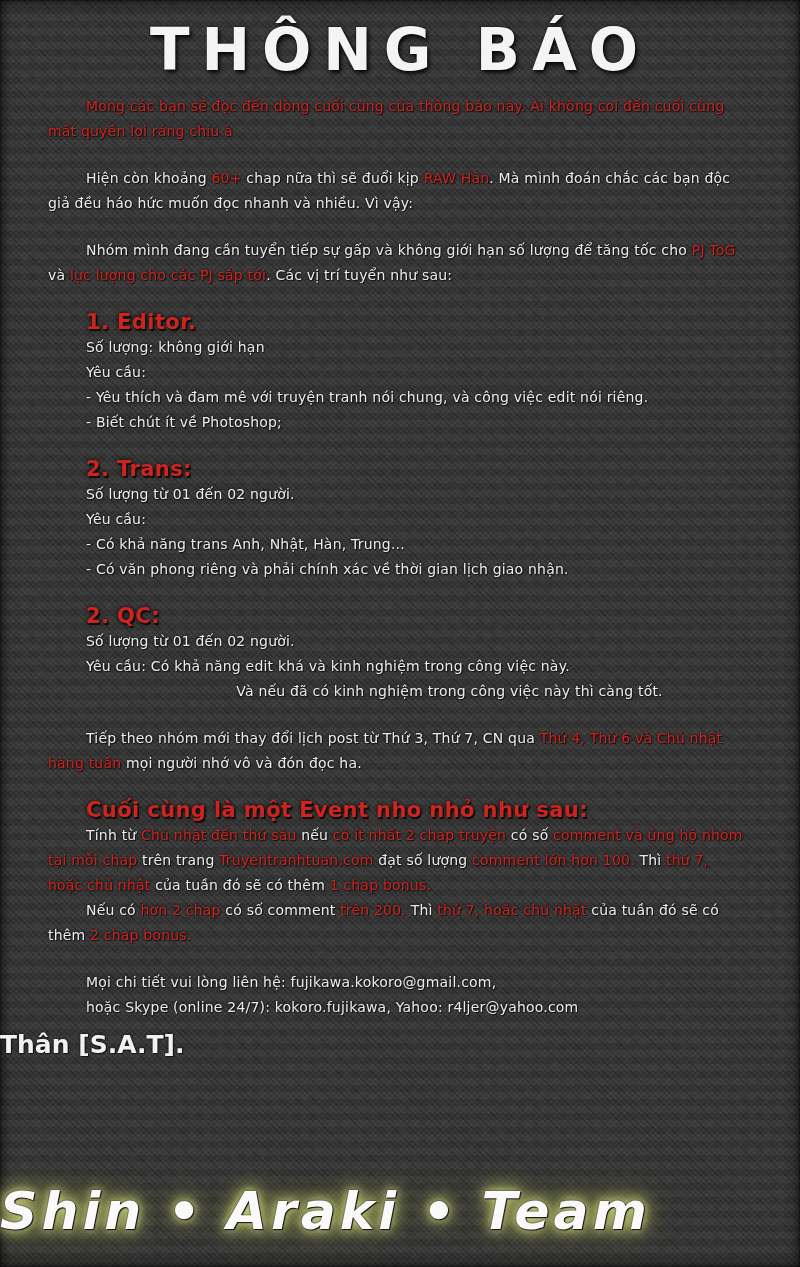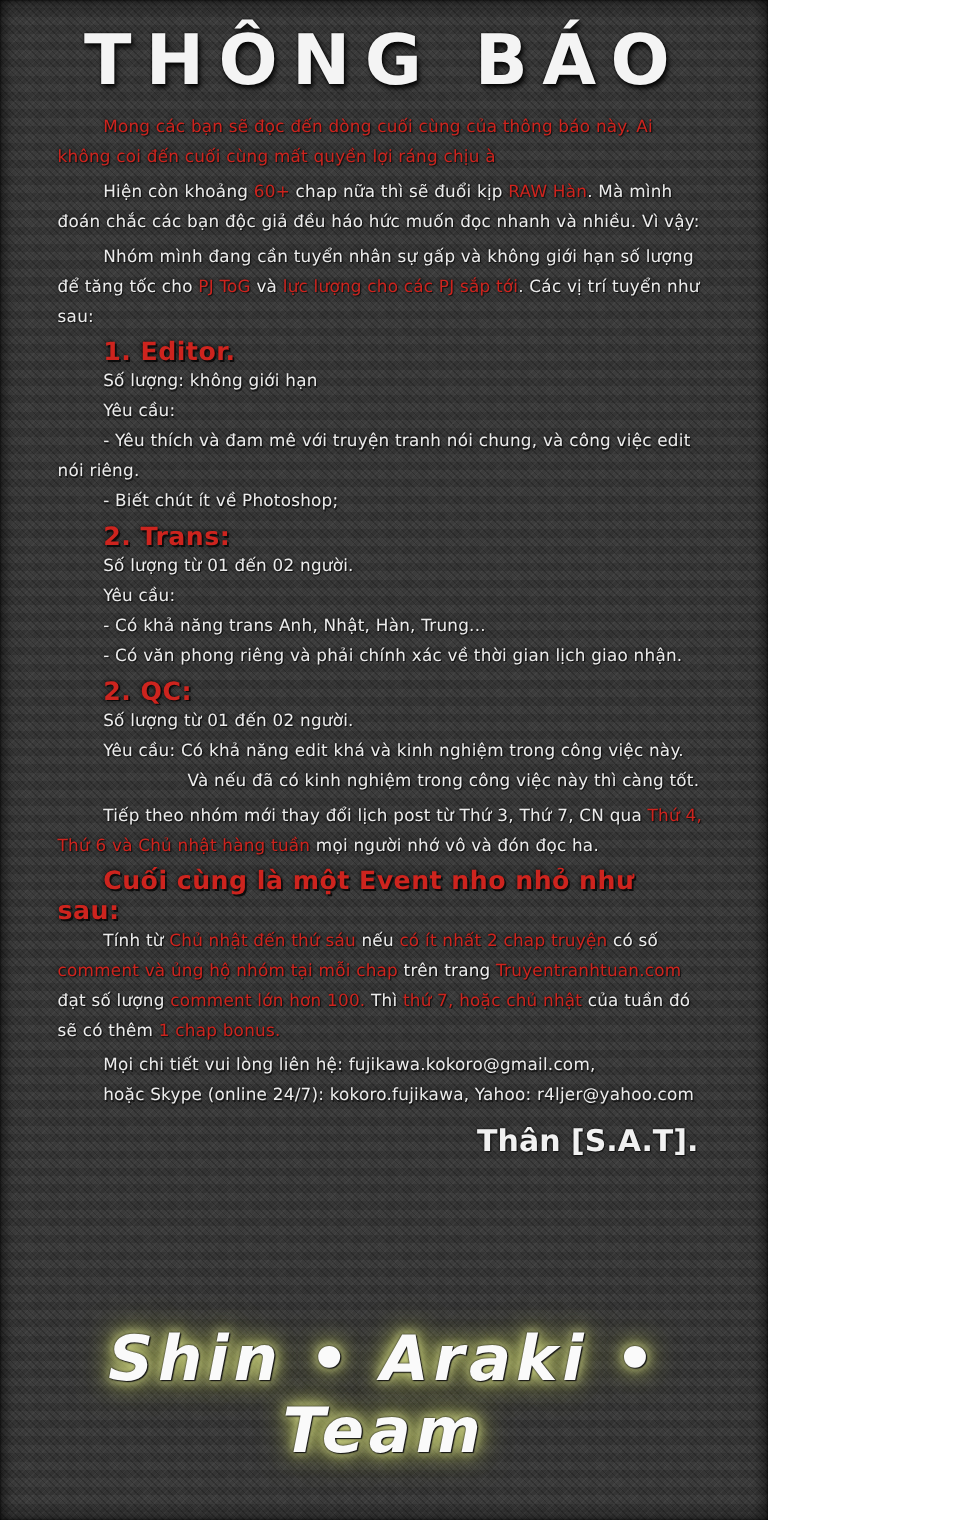--- a/index.html
+++ b/index.html
@@ -3,21 +3,21 @@
 <meta charset="utf-8">
 <style>
   * { box-sizing: border-box; }
   html, body { margin: 0; padding: 0; }
   body {
     width: 800px; height: 1267px; overflow: hidden;
     font-family: "DejaVu Sans", sans-serif;
   }
   .page {
     position: relative;
-    width: 640px; height: 1267px;
+    width: 800px; height: 1267px;
     background-color: #383838;
     background-image:
       repeating-linear-gradient(135deg, rgba(255,255,255,0.035) 0 1px, transparent 1px 4px),
       repeating-linear-gradient(45deg, rgba(0,0,0,0.20) 0 1px, transparent 1px 4px),
       repeating-linear-gradient(0deg, rgba(255,255,255,0.018) 0 7px, rgba(0,0,0,0.06) 7px 14px),
       repeating-linear-gradient(90deg, rgba(0,0,0,0.04) 0 7px, transparent 7px 14px);
     box-shadow: inset 0 0 14px rgba(0,0,0,0.9), inset 0 0 2px #000;
   }
   .title {
     margin: 0; padding-top: 14px;
@@ -28,71 +28,71 @@
     text-shadow: 2px 3px 4px rgba(0,0,0,0.85), 0 0 2px #000;
   }
   .content { padding: 8px 54px 0 48px; }
   p.para {
     margin: 0;
     font-size: 14px; line-height: 25px;
     text-indent: 38px;
     letter-spacing: 0.2px;
     text-shadow: 1px 1px 0 #161616, 0 0 3px rgba(0,0,0,0.9);
   }
-  p.para.gap { margin-top: 4px; }
+  p.para.gap { margin-top: 22px; }
   p.para.heading { font-size: 21px; font-weight: bold; letter-spacing: 0.4px; }
   p.para.deep { text-indent: 105px; text-align: center; }
   span.white { color: #ececec; }
   span.red { color: #cd241e; }
   p.heading span.red { text-shadow: 1.5px 1.5px 0 #0d0d0d, 0 0 4px rgba(0,0,0,0.95); }
   .signature {
     margin: 10px 58px 0 0;
-    text-align: right;
     font-size: 25px; font-weight: bold;
     color: #f1f1f1;
     text-shadow: 1px 1px 0 #161616, 0 0 3px rgba(0,0,0,0.9);
   }
   .logo {
-    position: absolute; left: 0; right: 0; bottom: 44px;
-    text-align: center;
+    position: absolute; left: 0; right: 0; bottom: 26px;
+    text-align: left;
     font-size: 52px; font-weight: bold; font-style: italic;
     letter-spacing: 4px;
     color: #fafafa;
     text-shadow:
       0 0 2px #000,
       1px 1px 1px #1a1a1a,
       0 0 9px #d4da8e,
       0 0 18px #bcc465,
       0 0 28px #9aa246;
   }
 </style>
 </head>
 <body>
 
 <div class="page">
   <h1 class="title">THÔNG BÁO</h1>
   <div class="content">
       <p class="para normal"><span class="red">Mong các bạn sẽ đọc đến dòng cuối cùng của thông báo này. Ai không coi đến cuối cùng mất quyền lợi ráng chịu à</span></p>
       <p class="para normal gap"><span class="white">Hiện còn khoảng </span><span class="red">60+</span><span class="white"> chap nữa thì sẽ đuổi kịp </span><span class="red">RAW Hàn</span><span class="white">. Mà mình đoán chắc các bạn độc giả đều háo hức muốn đọc nhanh và nhiều. Vì vậy:</span></p>
-      <p class="para normal gap"><span class="white">Nhóm mình đang cần tuyển nhân sự gấp và không giới hạn số lượng để tăng tốc cho </span><span class="red">PJ ToG</span><span class="white"> và </span><span class="red">lực lượng cho các PJ sắp tới</span><span class="white">. Các vị trí tuyển như sau:</span></p>
+      <p class="para normal gap"><span class="white">Nhóm mình đang cần tuyển tiếp sự gấp và không giới hạn số lượng để tăng tốc cho </span><span class="red">PJ ToG</span><span class="white"> và </span><span class="red">lực lượng cho các PJ sắp tới</span><span class="white">. Các vị trí tuyển như sau:</span></p>
       <p class="para heading gap"><span class="red">1. Editor.</span></p>
       <p class="para normal"><span class="white">Số lượng: không giới hạn</span></p>
       <p class="para normal"><span class="white">Yêu cầu:</span></p>
       <p class="para normal"><span class="white">- Yêu thích và đam mê với truyện tranh nói chung, và công việc edit nói riêng.</span></p>
       <p class="para normal"><span class="white">- Biết chút ít về Photoshop;</span></p>
       <p class="para heading gap"><span class="red">2. Trans:</span></p>
       <p class="para normal"><span class="white">Số lượng từ 01 đến 02 người.</span></p>
       <p class="para normal"><span class="white">Yêu cầu:</span></p>
       <p class="para normal"><span class="white">- Có khả năng trans Anh, Nhật, Hàn, Trung...</span></p>
       <p class="para normal"><span class="white">- Có văn phong riêng và phải chính xác về thời gian lịch giao nhận.</span></p>
       <p class="para heading gap"><span class="red">2. QC:</span></p>
       <p class="para normal"><span class="white">Số lượng từ 01 đến 02 người.</span></p>
       <p class="para normal"><span class="white">Yêu cầu: Có khả năng edit khá và kinh nghiệm trong công việc này.</span></p>
       <p class="para deep"><span class="white">Và nếu đã có kinh nghiệm trong công việc này thì càng tốt.</span></p>
       <p class="para normal gap"><span class="white">Tiếp theo nhóm mới thay đổi lịch post từ Thứ 3, Thứ 7, CN qua </span><span class="red">Thứ 4, Thứ 6 và Chủ nhật hàng tuần</span><span class="white"> mọi người nhớ vô và đón đọc ha.</span></p>
       <p class="para heading gap"><span class="red">Cuối cùng là một Event nho nhỏ như sau:</span></p>
       <p class="para normal"><span class="white">Tính từ </span><span class="red">Chủ nhật đến thứ sáu</span><span class="white"> nếu </span><span class="red">có ít nhất 2 chap truyện</span><span class="white"> có số </span><span class="red">comment và ủng hộ nhóm tại mỗi chap</span><span class="white"> trên trang </span><span class="red">Truyentranhtuan.com</span><span class="white"> đạt số lượng </span><span class="red">comment lớn hơn 100.</span><span class="white"> Thì </span><span class="red">thứ 7, hoặc chủ nhật</span><span class="white"> của tuần đó sẽ có thêm </span><span class="red">1 chap bonus.</span></p>
+      <p class="para normal"><span class="white">Nếu có </span><span class="red">hơn 2 chap</span><span class="white"> có số comment </span><span class="red">trên 200.</span><span class="white"> Thì </span><span class="red">thứ 7, hoặc chủ nhật</span><span class="white"> của tuần đó sẽ có thêm </span><span class="red">2 chap bonus.</span></p>
       <p class="para normal gap"><span class="white">Mọi chi tiết vui lòng liên hệ: fujikawa.kokoro@gmail.com,</span></p>
       <p class="para normal"><span class="white">hoặc Skype (online 24/7): kokoro.fujikawa, Yahoo: r4ljer@yahoo.com</span></p>
     </div>
   <div class="signature">Thân [S.A.T].</div>
   <div class="logo">Shin • Araki • Team</div>
 </div>
 
 </body></html>

